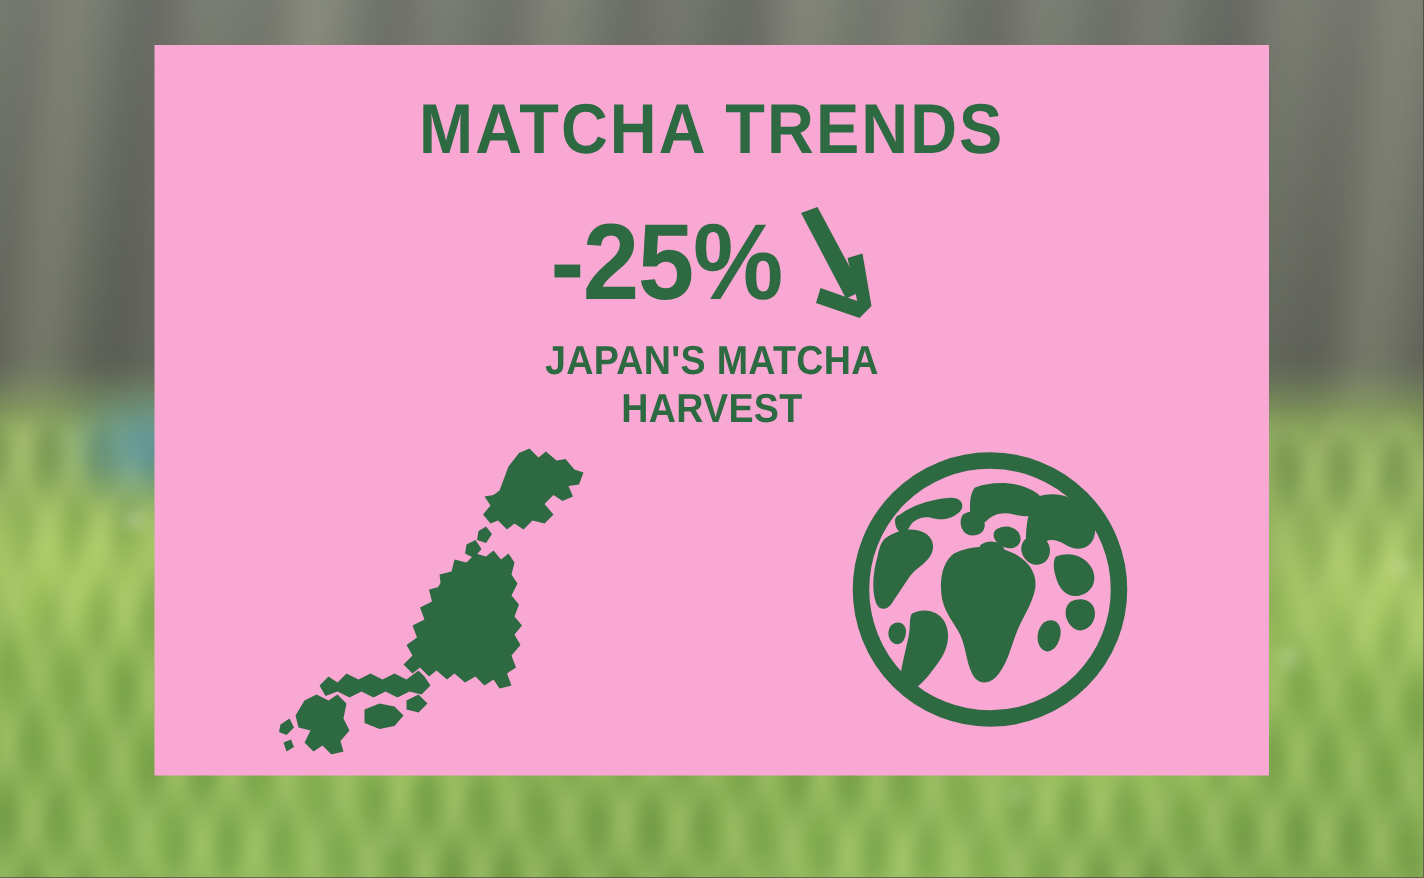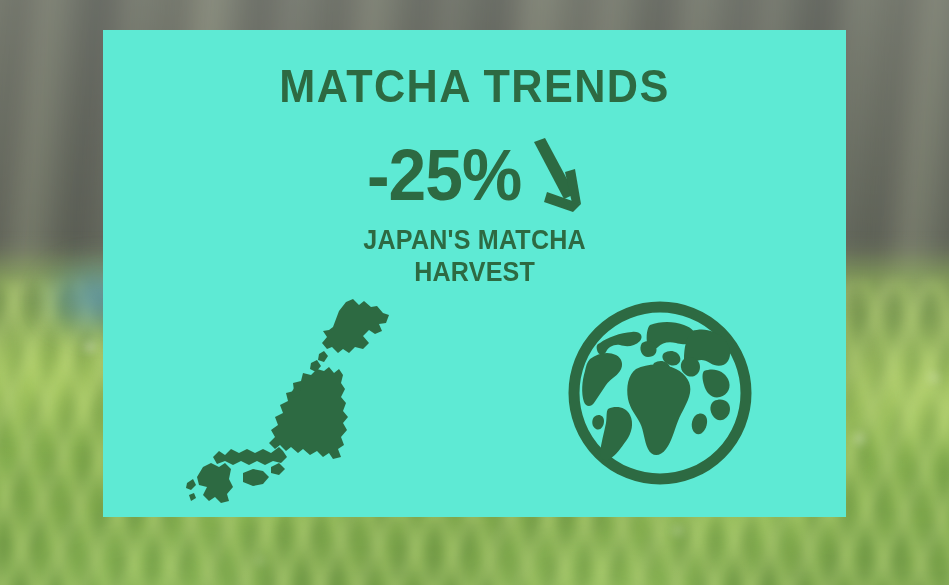--- a/index.html
+++ b/index.html
@@ -114,21 +114,21 @@
     background: linear-gradient(180deg, rgba(255,255,255,0.16) 0%, rgba(255,255,255,0.06) 40%, rgba(255,255,255,0.10) 100%);
   }
 
   
   .card {
     position: absolute;
     left: 103px;
     top: 30px;
     width: 743px;
     height: 487px;
-    background: #5eead4;
+    background: #f9a8d4;
     box-sizing: border-box;
     padding-top: 10px;
   }
 
   .card-title {
     text-align: center;
     color: #2d6a42;
     font-size: 47px;
     font-weight: 700;
     letter-spacing: 1.5px;

